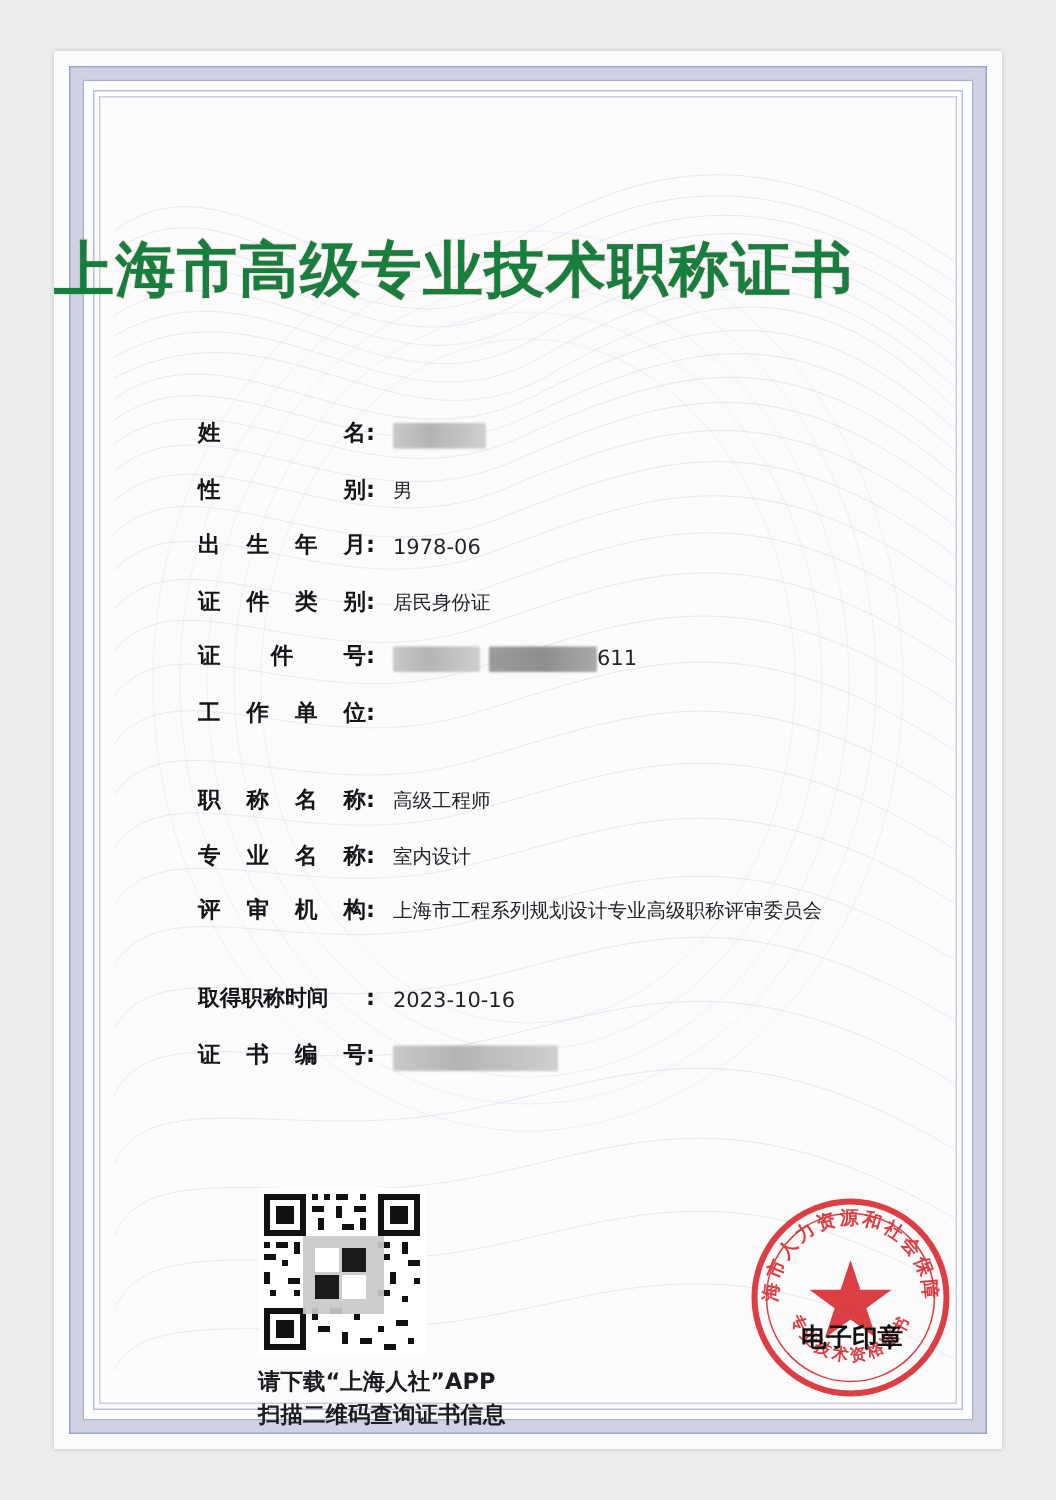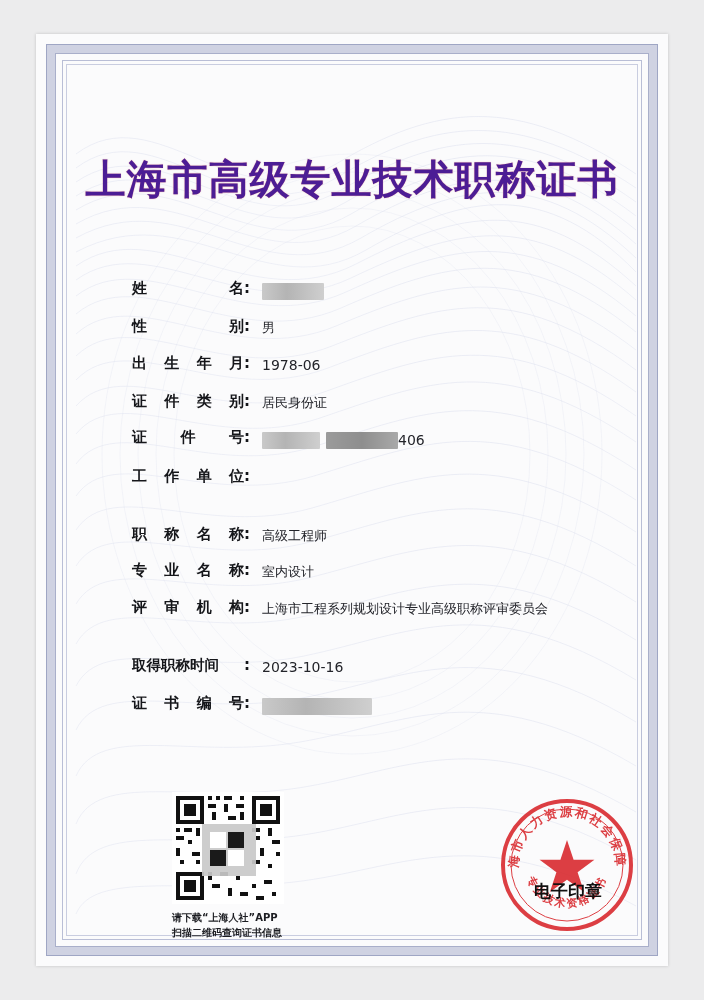--- a/index.html
+++ b/index.html
@@ -70,22 +70,22 @@
     inset: 3px;
     border: 1px solid #c9cde0;
   }
 
   
   .title {
     position: absolute;
     top: 118px;
     left: 0;
     width: 100%;
-    text-align: center;
-    color: #4c1d95;
+    text-align: left;
+    color: #15803d;
     font-family: Liberation Serif, serif;
     font-weight: bold;
     font-size: 40px;
     letter-spacing: 1px;
     text-shadow: 0 0 1px rgba(208,18,23,0.5);
     z-index: 5;
   }
 
   
   .fields {
@@ -161,21 +161,21 @@
     z-index: 5;
   }
   .qr {
     width: 112px;
     height: 112px;
     position: relative;
     background: #ffffff;
   }
   .qr-caption {
     margin-top: 7px;
-    font-size: 10px;
+    font-size: 15px;
     color: #1c1d22;
     font-weight: bold;
     line-height: 1.45;
     white-space: nowrap;
   }
 
   
   .seal {
     position: absolute;
     left: 462px;
@@ -302,21 +302,21 @@
         </div>
 
         <div class="row">
           <div class="label">
               <span>证</span>
               <span>件</span>
               <span>号</span>
             </div>
           <div class="colon">:</div>
           <div class="value">
-            <span class="redact" style="width:58px;"></span><span style="display:inline-block;width:6px;"></span><span class="redact dark" style="width:72px;"></span><span class="inline-txt">406</span>
+            <span class="redact" style="width:58px;"></span><span style="display:inline-block;width:6px;"></span><span class="redact dark" style="width:72px;"></span><span class="inline-txt">611</span>
           </div>
         </div>
 
         <div class="row">
           <div class="label">
               <span>工</span>
               <span>作</span>
               <span>单</span>
               <span>位</span>
             </div>

